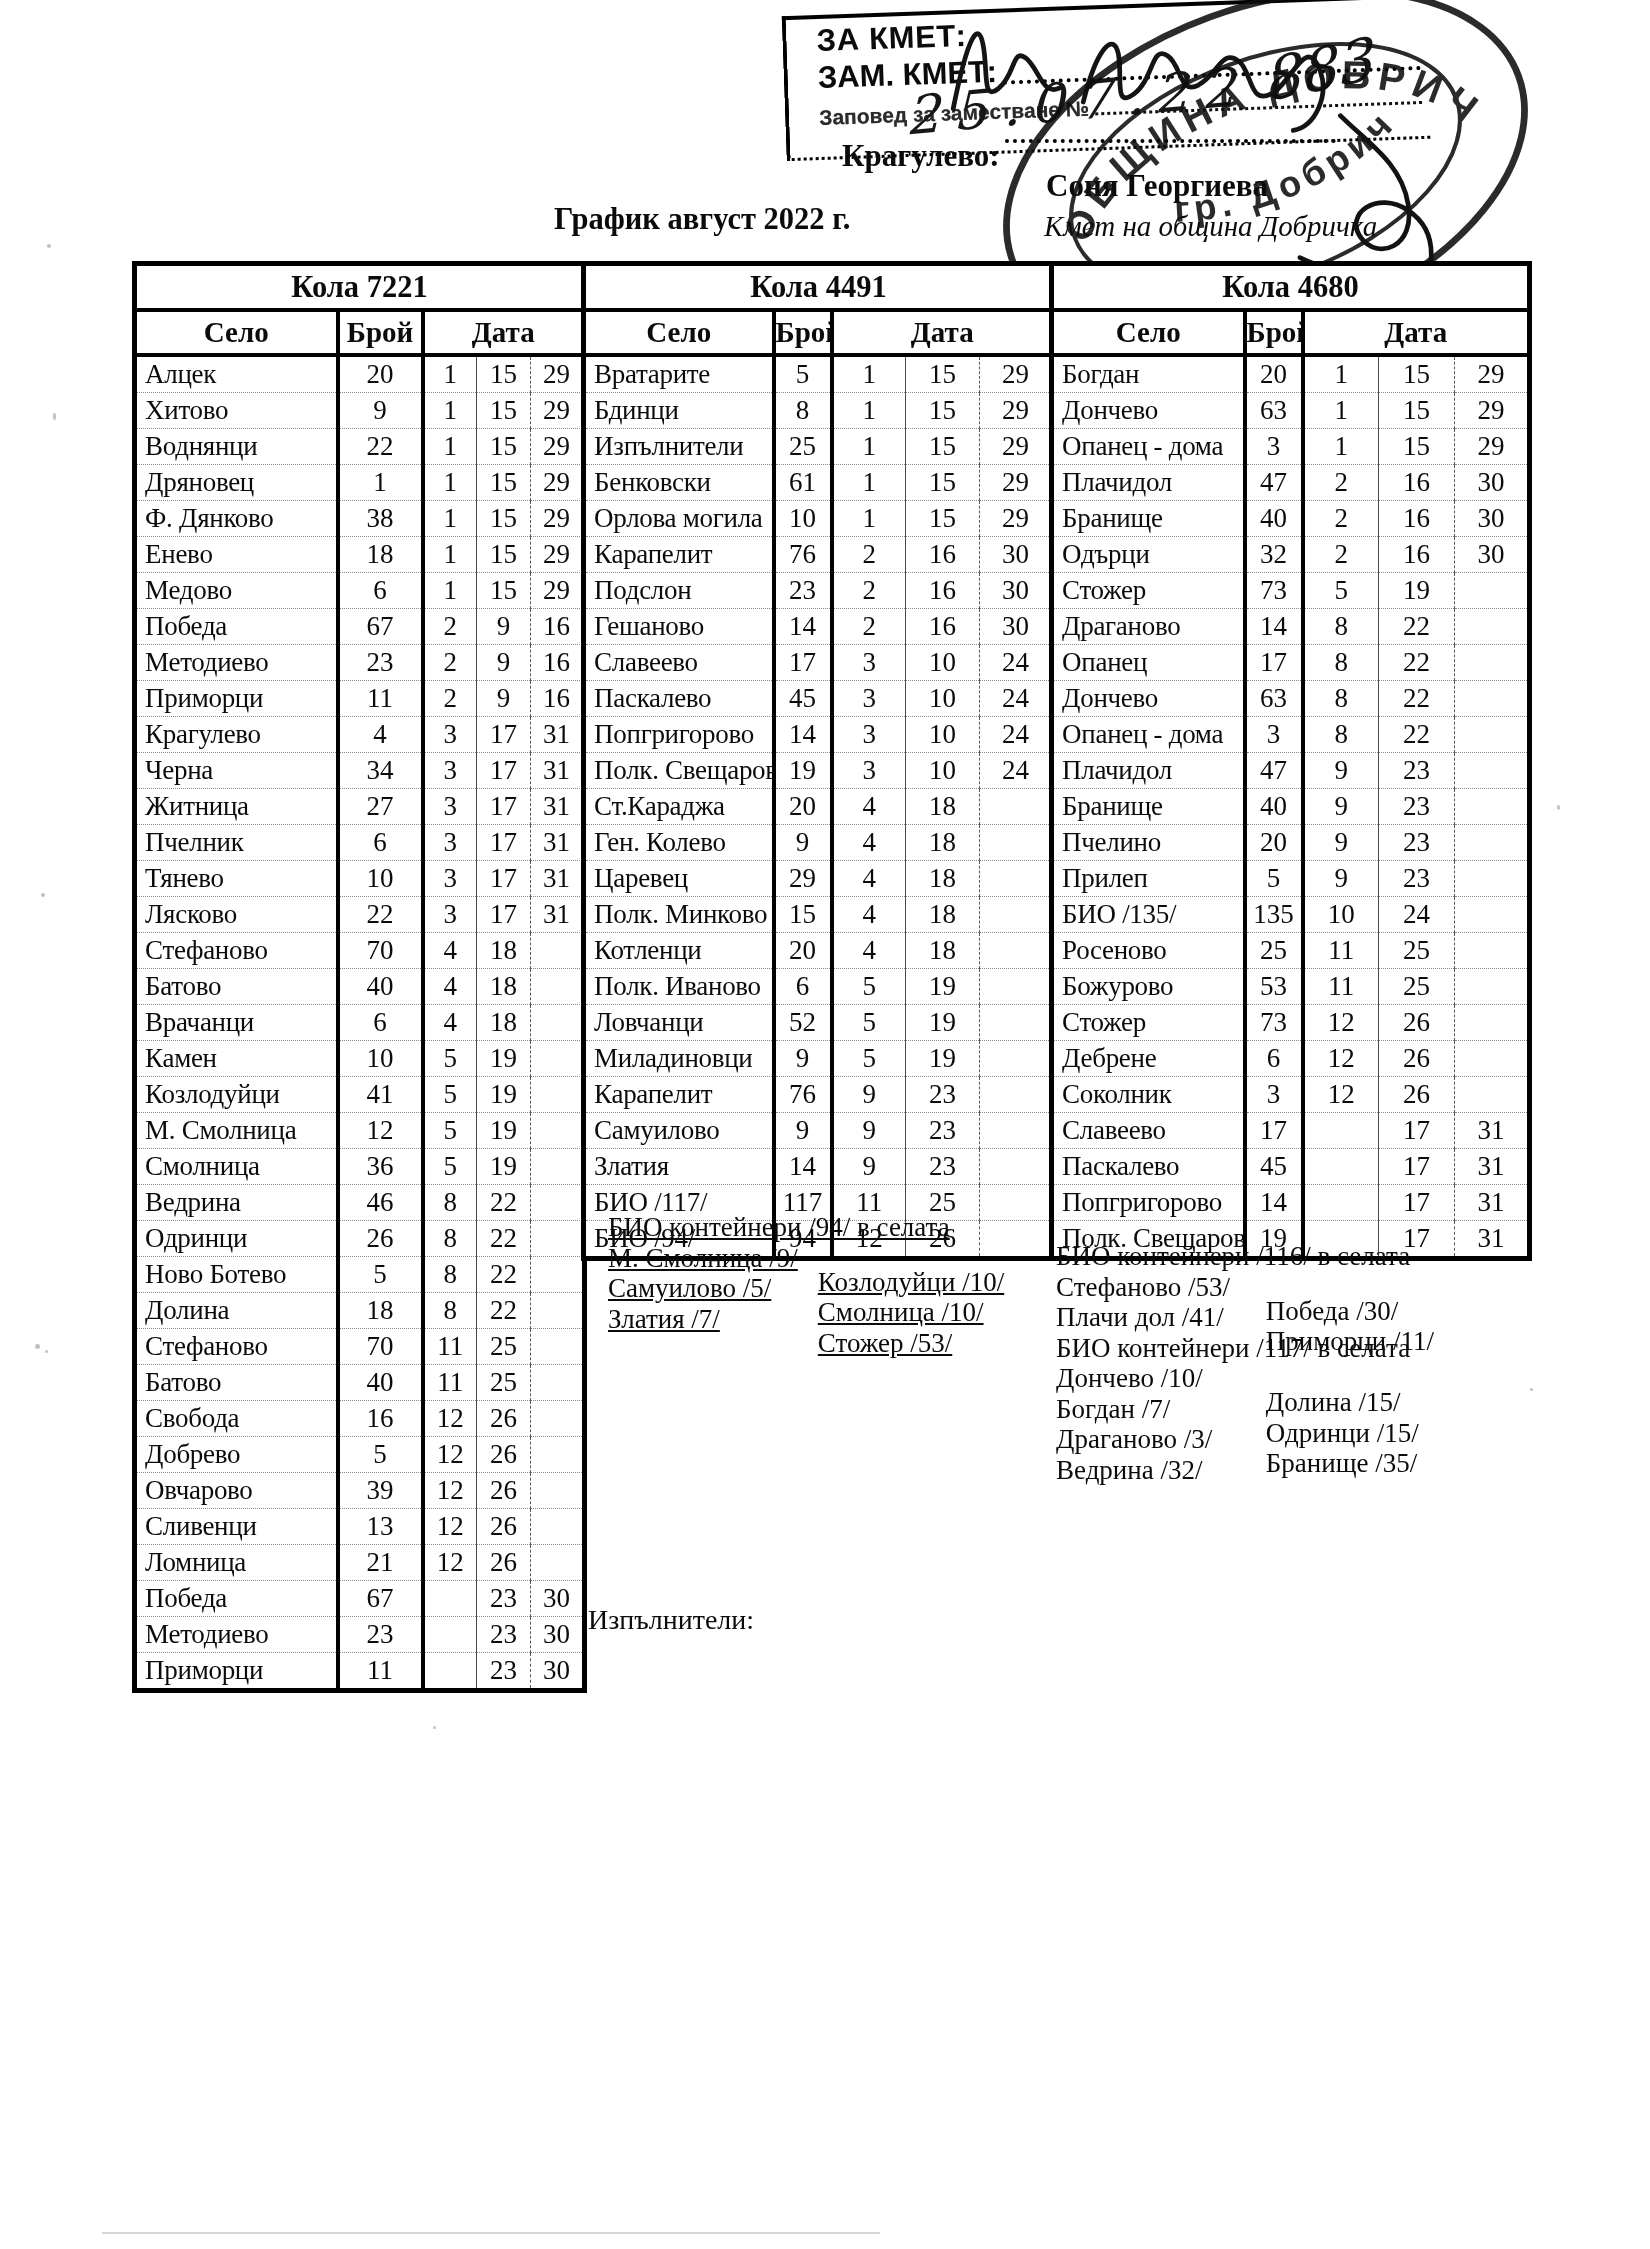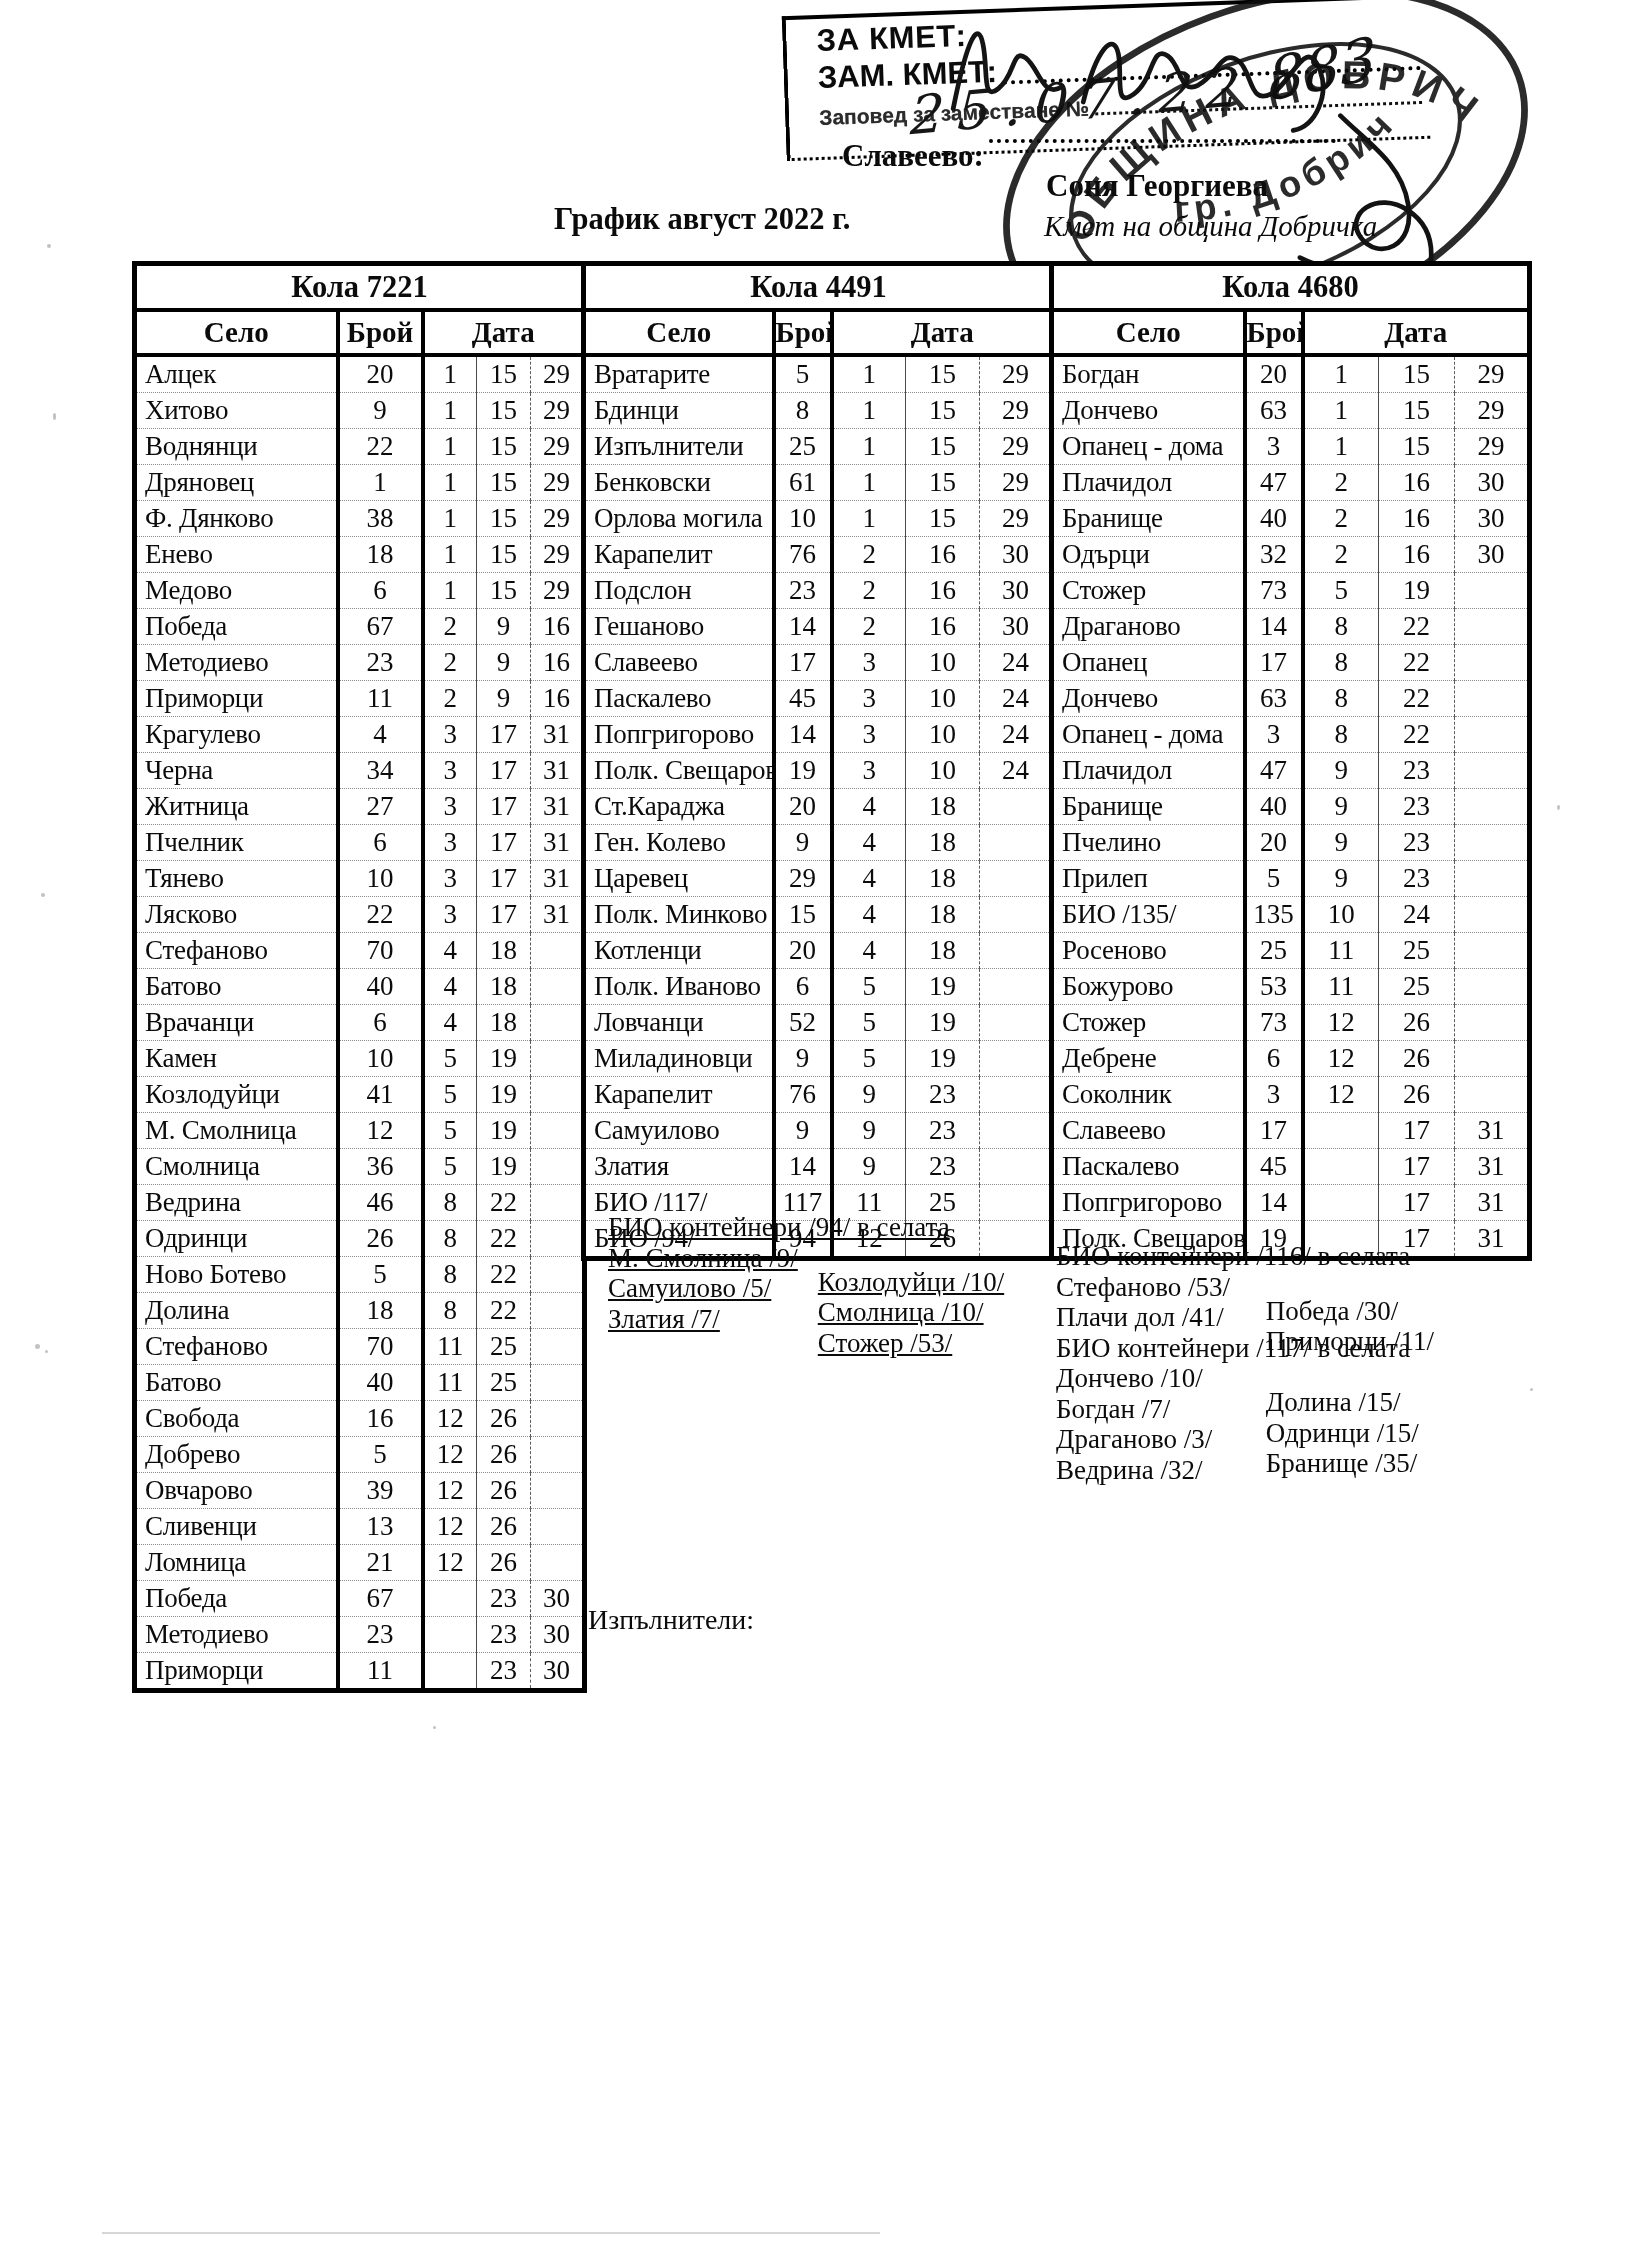--- a/index.html
+++ b/index.html
@@ -87,21 +87,21 @@
   <div class="hand hand-date">25.07.22</div>
 
   <svg id="sig1" class="sig" viewBox="0 0 620 190">
     <g fill="none" stroke="#141414" stroke-width="7" stroke-linecap="round">
       <path d="M18,150 C40,40 55,20 62,55 C70,95 60,140 85,120 C110,100 105,60 125,75 C145,90 150,135 178,118"></path>
       <path d="M210,140 C230,60 255,35 262,70 C268,105 255,150 285,128 C315,105 310,55 335,72 C355,86 352,130 380,115 C410,98 415,60 440,80 C460,96 455,150 492,125 C520,106 540,40 560,95 C572,128 555,175 520,182"></path>
     </g>
   </svg>
 
   <div class="approve">
-    <span class="approve-label">Славеево:</span>
+    <span class="approve-label">Крагулево:</span>
     <span class="dotlead"></span>
   </div>
 
   <div class="signer-name">Соня Георгиева</div>
   <div class="signer-title">Кмет  на община Добричка</div>
 
   <svg class="round-stamp" viewBox="0 0 900 600">
     <g transform="translate(450,290) rotate(-20)" fill="none" stroke="#0e0e0e" opacity="0.88">
       <ellipse rx="398" ry="238" stroke-width="10"></ellipse>
       <ellipse rx="300" ry="162" stroke-width="6"></ellipse>

